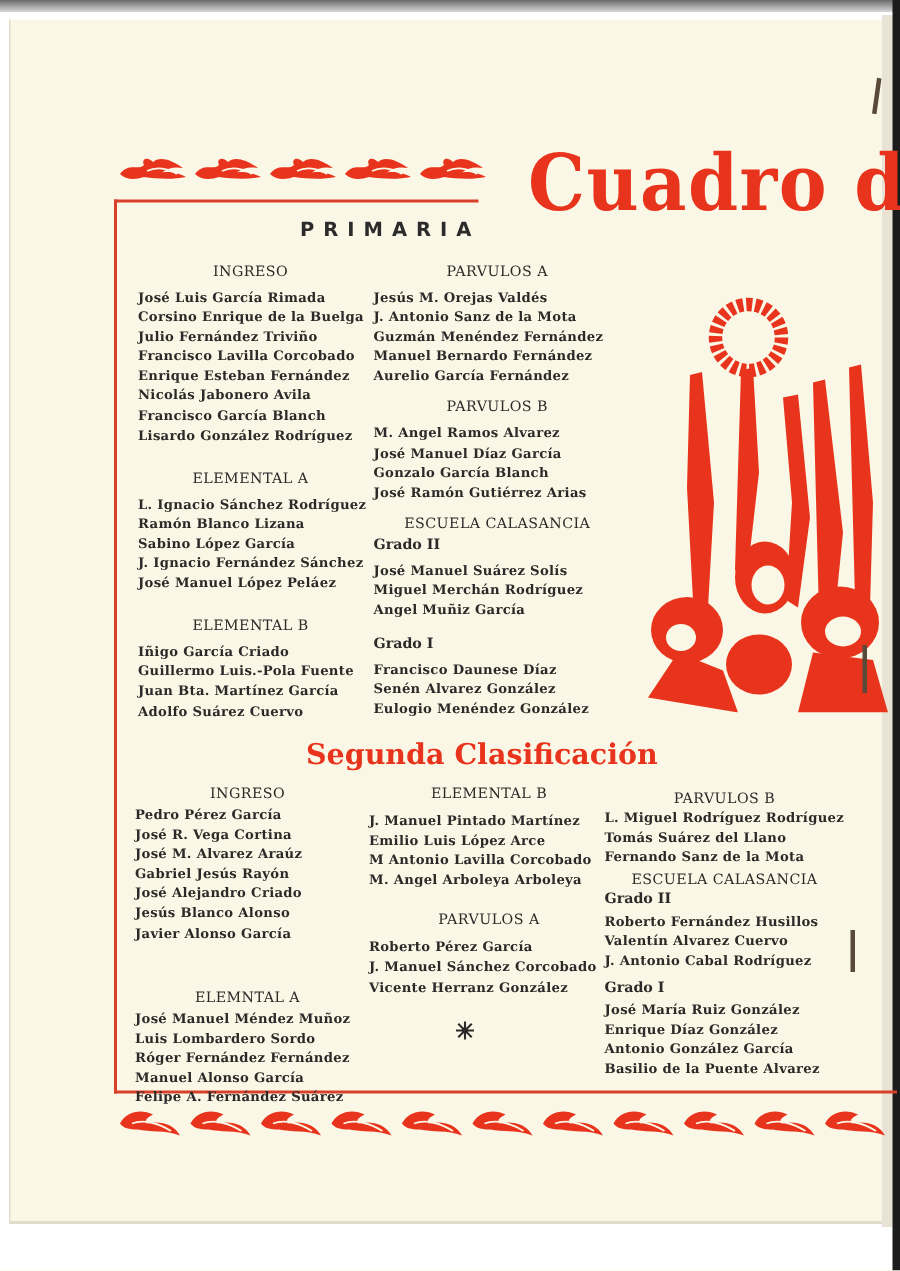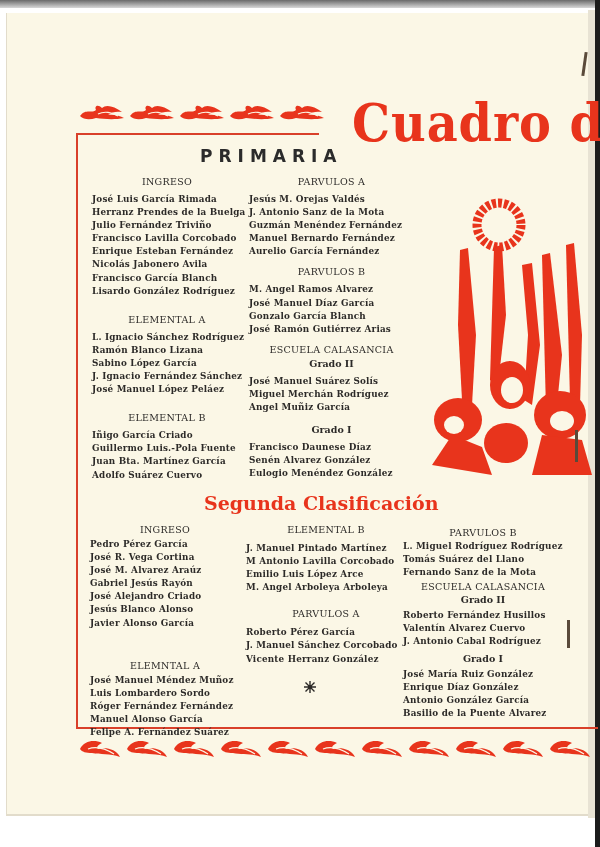--- a/index.html
+++ b/index.html
@@ -31,27 +31,27 @@
   }
 
   .frame {
     position: absolute; left: 76px; top: 133px; width: 520px; height: 594px;
     border-left: 2px solid #d9402a; border-bottom: 2px solid #d9402a;
   }
   .frame-top { position: absolute; left: 76px; top: 133px; width: 243px; height: 2px; background: #d9402a; }
 
   .section-heading {
     position: absolute; left: 200px; top: 146px;
-    font-family: "DejaVu Sans", sans-serif; font-weight: bold; font-size: 17px;
+    font-family: "DejaVu Sans", sans-serif; font-weight: bold; font-size: 13px;
     letter-spacing: 6px; color: #2b2b2b;
   }
 
   .col { position: absolute; font-family: "DejaVu Serif", serif; color: #2c2a28; }
   .grp-title { font-size: 9.5px; font-weight: normal; text-align: center; margin: 0 0 6px 0; letter-spacing: 0.3px; }
-  .grp-sub { font-size: 9.5px; font-weight: bold; text-align: center; margin: 0 0 6px 0; }
+  .grp-sub { font-size: 9.5px; font-weight: bold; margin: 0 0 6px 0; }
   .name { font-size: 8.8px; font-weight: bold; line-height: 13.1px; white-space: nowrap; letter-spacing: 0.2px; }
   .group { margin-bottom: 12px; }
 
   .subtitle {
     position: absolute; left: 204px; top: 492px;
     font-family: "DejaVu Serif", serif; font-weight: bold; font-size: 19px;
     color: #e8341c; white-space: nowrap;
   }
 
   .illustration { position: absolute; left: 432px; top: 185px; width: 160px; height: 290px; }
@@ -93,21 +93,21 @@
 
 <div class="frame-top"></div>
 <div class="frame"></div>
 
 <div class="section-heading">PRIMARIA</div>
 
 <div class="col" style="left:92px; top:176px; width:150px;">
   <div class="group">
     <div class="grp-title">INGRESO</div>
     <div class="name">José Luis García Rimada</div>
-    <div class="name">Herranz Prendes de la Buelga</div>
+    <div class="name">Corsino Enrique de la Buelga</div>
     <div class="name">Julio Fernández Triviño</div>
     <div class="name">Francisco Lavilla Corcobado</div>
     <div class="name">Enrique Esteban Fernández</div>
     <div class="name">Nicolás Jabonero Avila</div>
     <div class="name">Francisco García Blanch</div>
     <div class="name">Lisardo González Rodríguez</div>
   </div>
   <div class="group" style="margin-top:16px;">
     <div class="grp-title">ELEMENTAL A</div>
     <div class="name">L. Ignacio Sánchez Rodríguez</div>
@@ -200,22 +200,22 @@
     <div class="name">Róger Fernández Fernández</div>
     <div class="name">Manuel Alonso García</div>
     <div class="name">Felipe A. Fernández Suárez</div>
   </div>
 </div>
 
 <div class="col" style="left:246px; top:524px; width:160px;">
   <div class="group" style="margin-bottom:14px;">
     <div class="grp-title" style="margin-bottom:7px;">ELEMENTAL B</div>
     <div class="name">J. Manuel Pintado Martínez</div>
+    <div class="name">Emilio Luis López Arce</div>
     <div class="name">M Antonio Lavilla Corcobado</div>
-    <div class="name">Emilio Luis López Arce</div>
     <div class="name">M. Angel Arboleya Arboleya</div>
   </div>
   <div class="group">
     <div class="grp-title" style="margin-bottom:7px;">PARVULOS A</div>
     <div class="name">Roberto Pérez García</div>
     <div class="name">J. Manuel Sánchez Corcobado</div>
     <div class="name">Vicente Herranz González</div>
   </div>
 </div>
 

